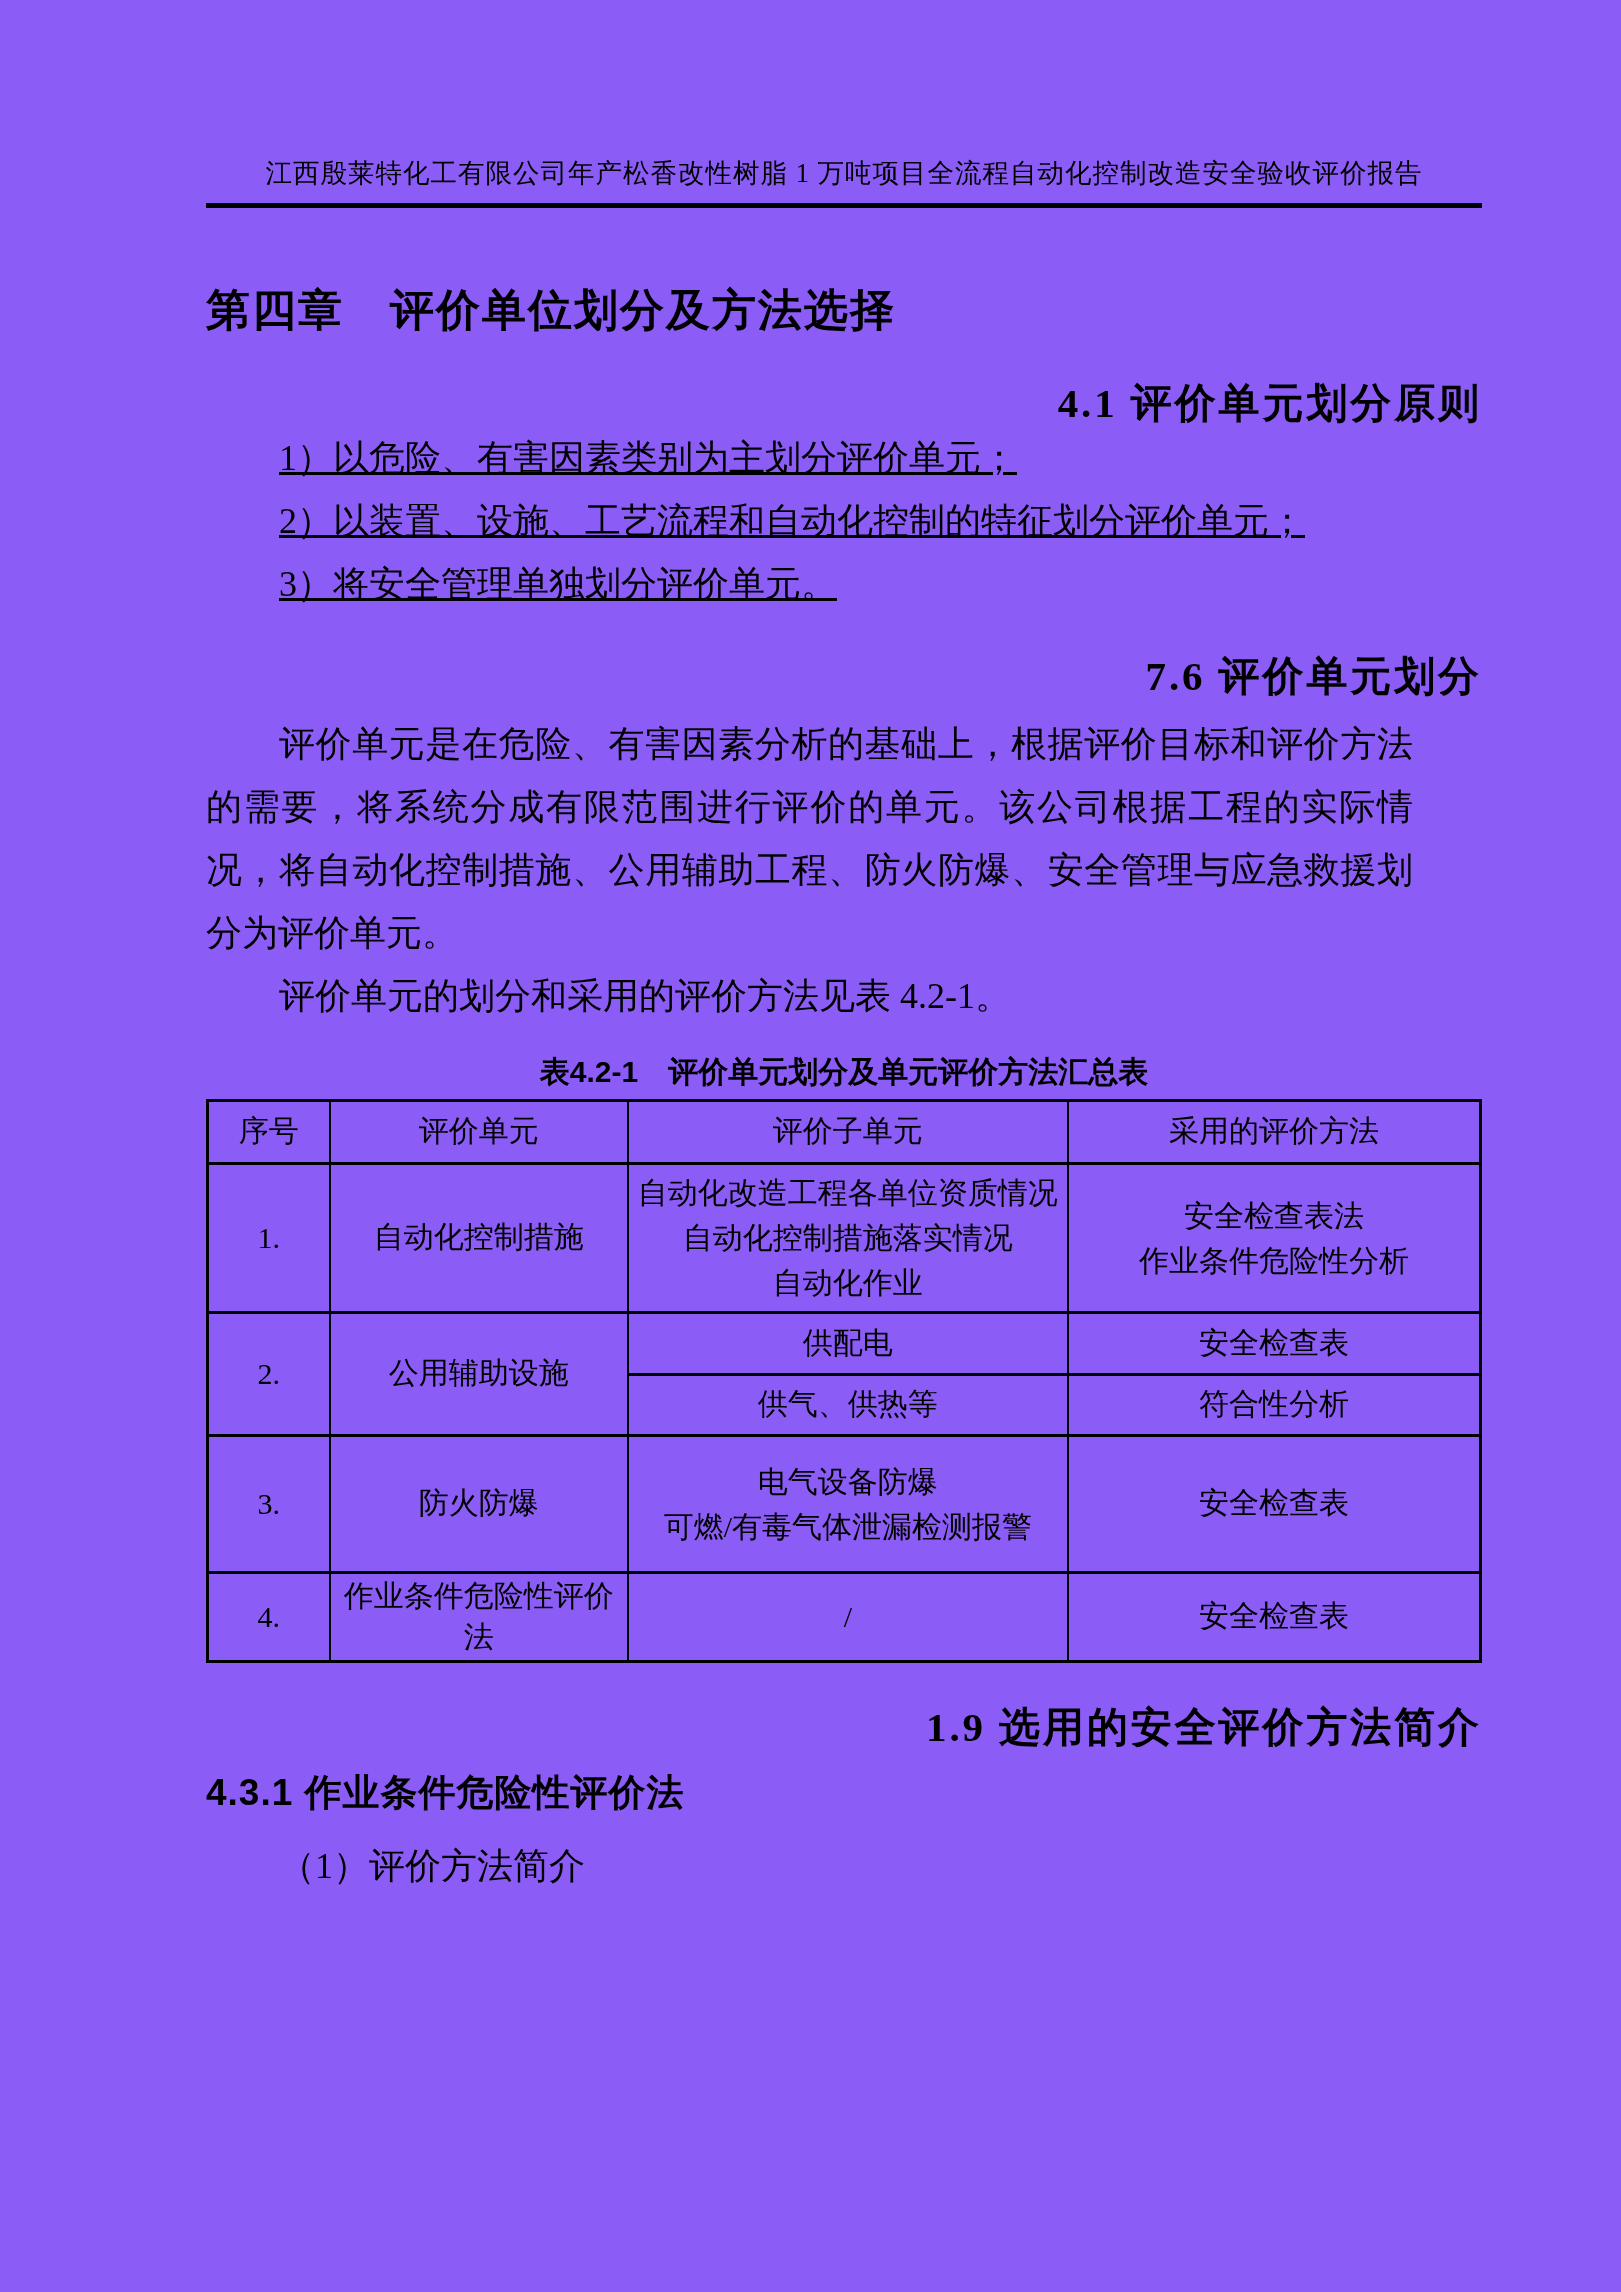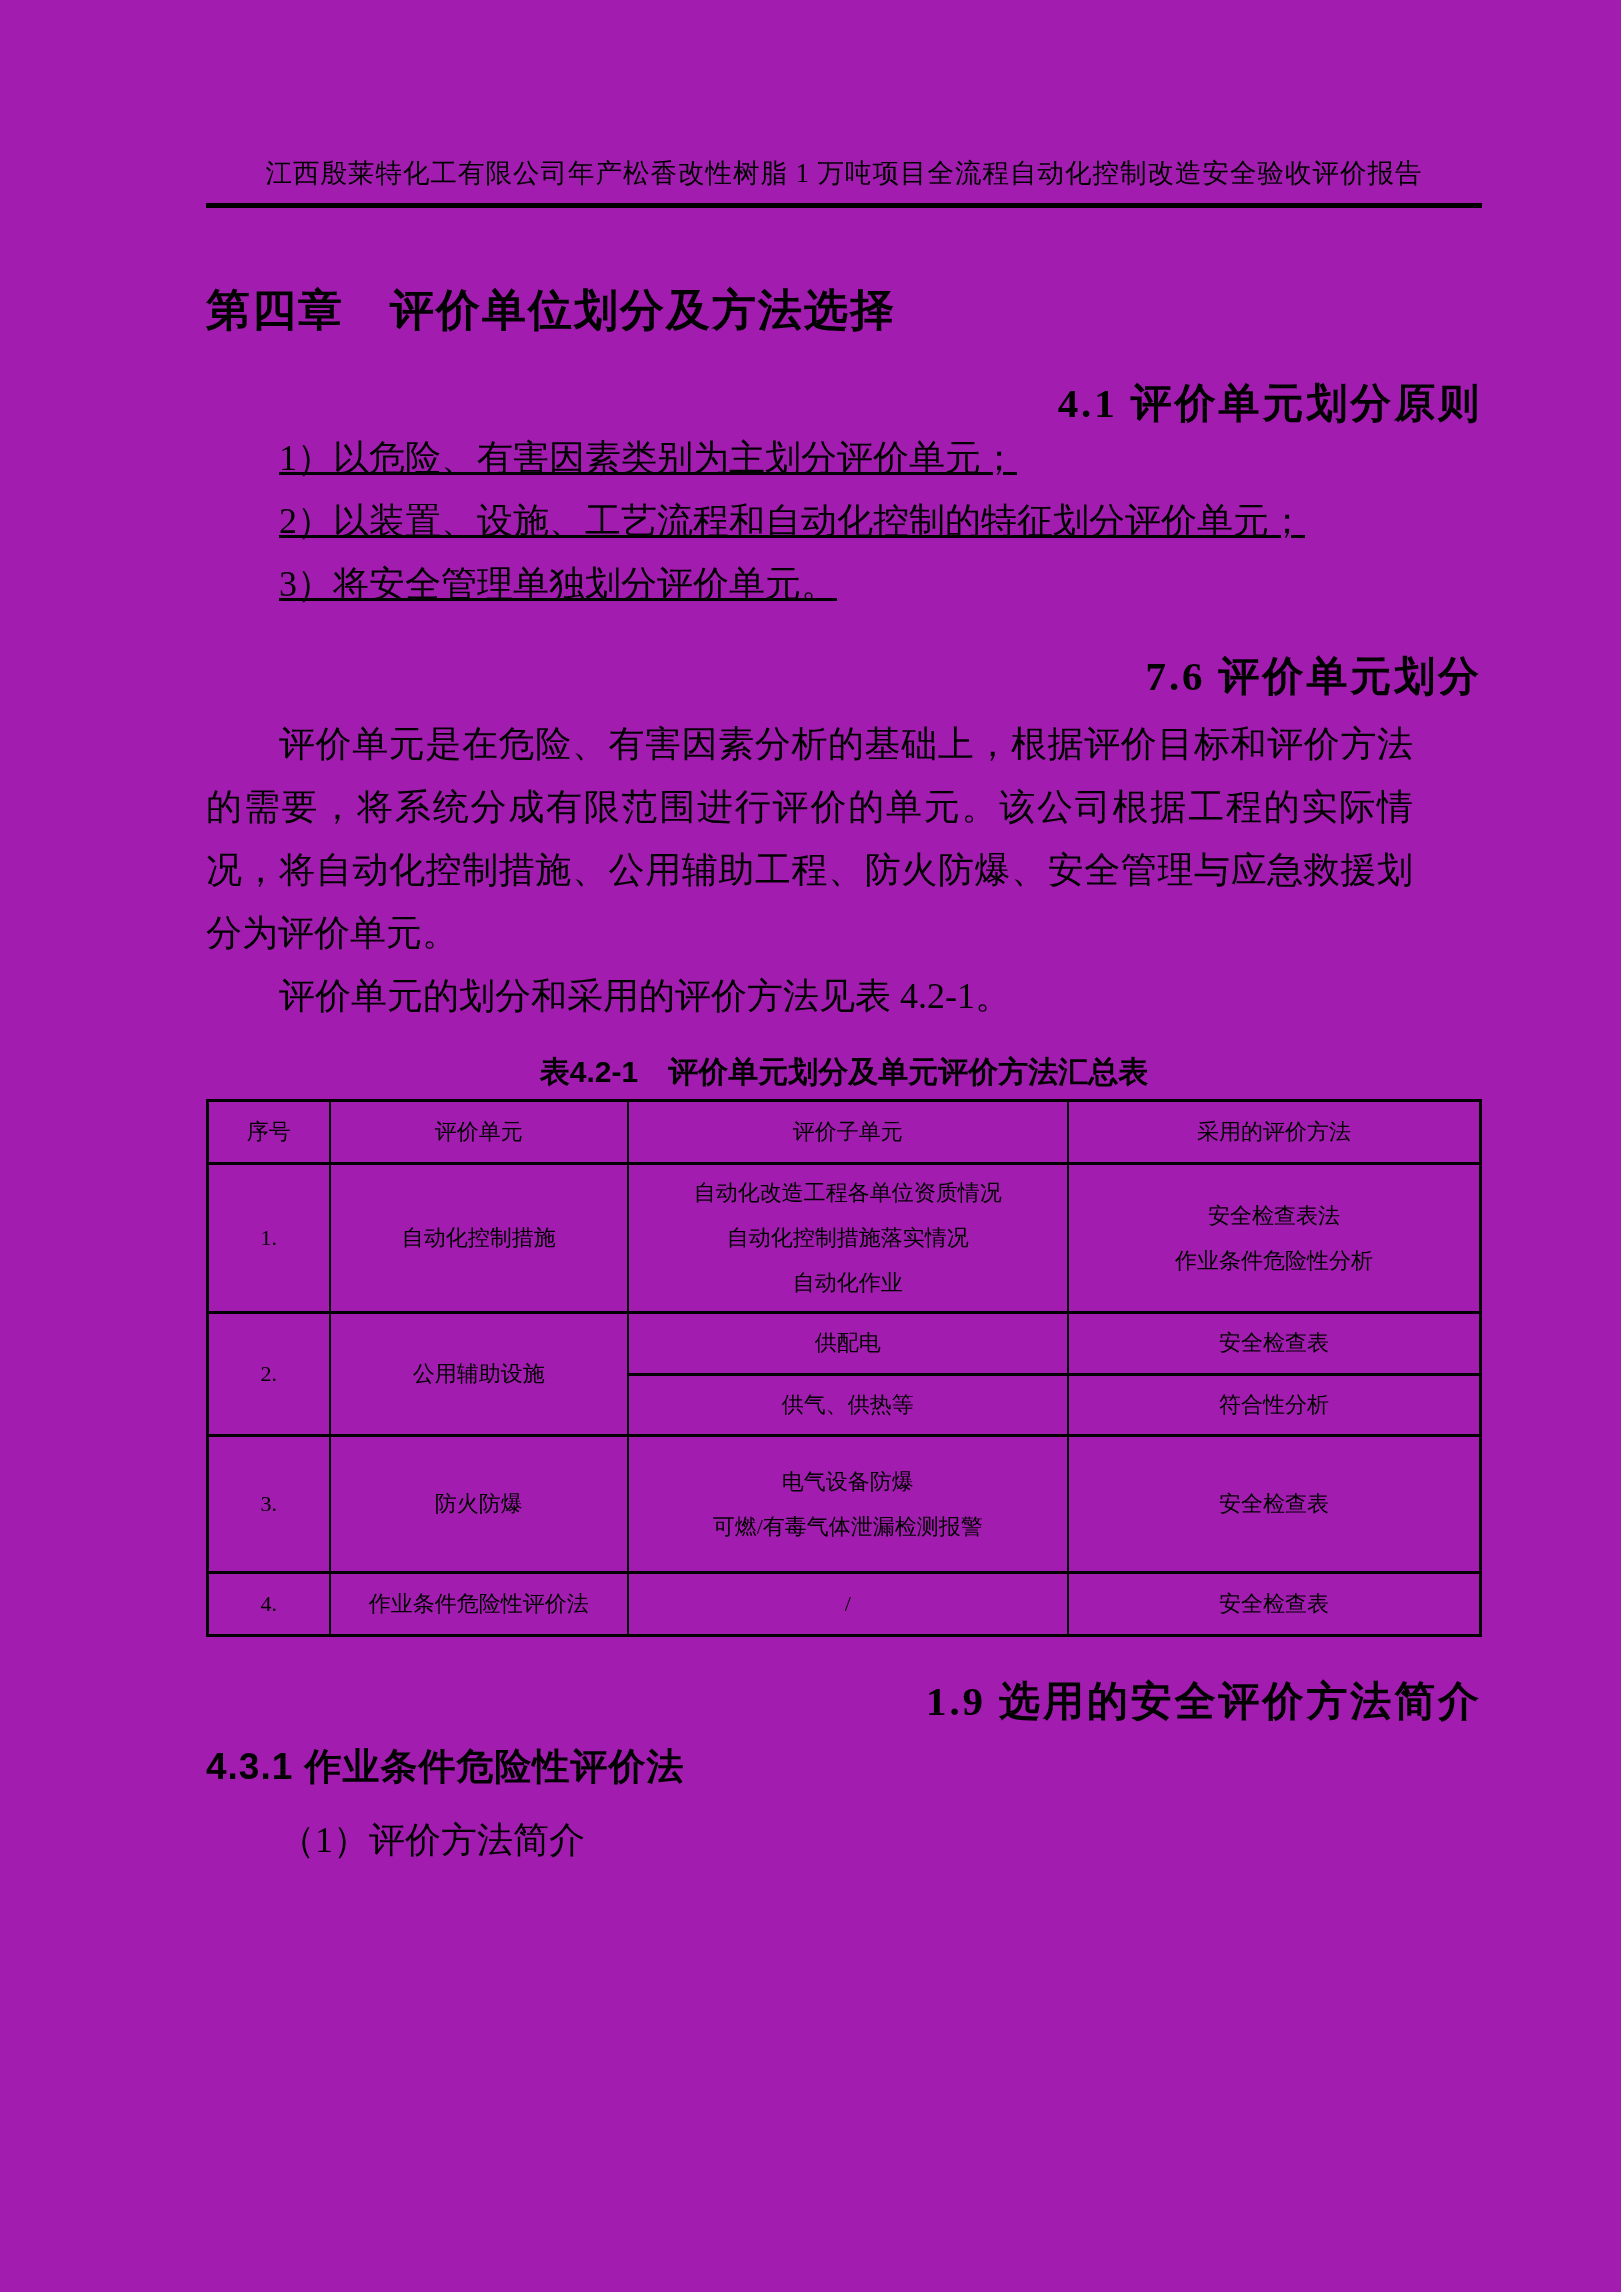--- a/index.html
+++ b/index.html
@@ -1,21 +1,21 @@
 <!DOCTYPE html>
 <html><head>
 <meta charset="utf-8">
 <style>
   * { margin: 0; padding: 0; box-sizing: border-box; }
   html, body { background: #ffffff; }
   .page {
     position: relative;
     width: 1621px;
     height: 2293px;
-    background: #a21caf;
+    background: #8b5cf6;
     color: #000000;
     overflow: hidden;
     padding: 159px 139px 39px 206px;
     font-family: "Liberation Serif", "DejaVu Serif", serif;
   }
   
   .doc-header {
     text-align: center;
     font-size: 26.5px;
     line-height: 29px;
@@ -84,21 +84,21 @@
     width: 100%;
     border-collapse: collapse;
     table-layout: fixed;
     margin-top: 7.8px;
     border: 3.9px solid #000000;
   }
   table.summary th,
   table.summary td {
     border: solid #000000;
     border-width: 3.9px 2px;
-    font-size: 22px;
+    font-size: 30px;
     font-weight: normal;
     text-align: center;
     vertical-align: middle;
     padding: 2px 5.9px;
     overflow: hidden;
   }
   tr.hdr    { height: 63px;  }
   tr.r1     { height: 149px; }
   tr.r2a    { height: 62px;  }
   tr.r2b    { height: 61px;  }

